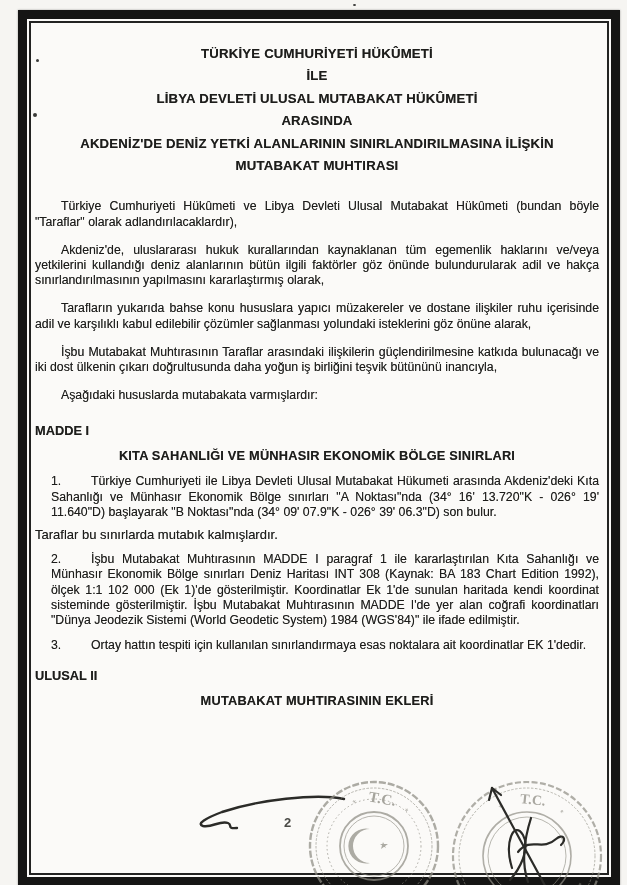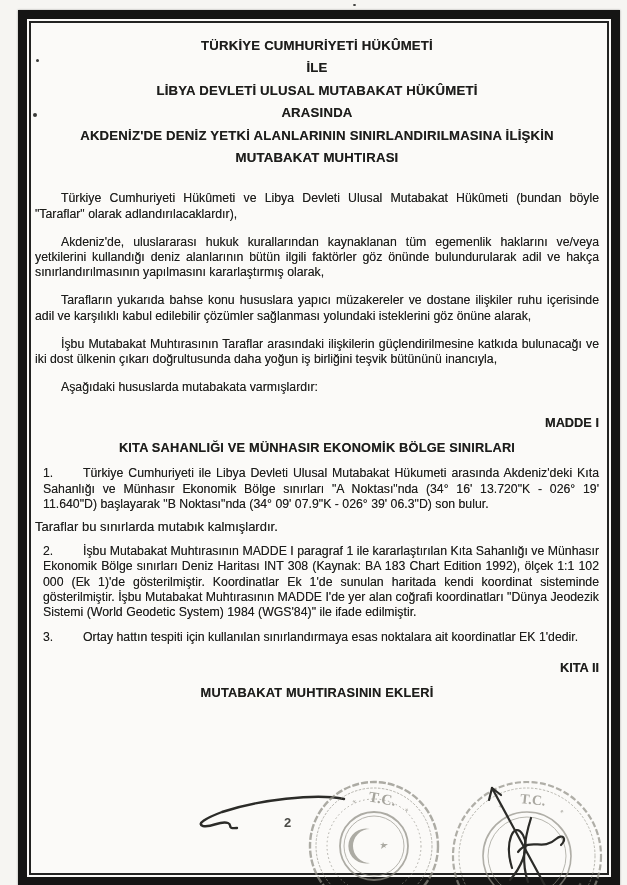--- a/index.html
+++ b/index.html
@@ -21,53 +21,53 @@
     position: absolute;
     left: 2px; top: 2px; right: 2px; bottom: 2px;
     border: 2px solid #232322;
   }
   .content {
     position: absolute;
     left: 8px; top: 0; right: 12px; bottom: 0;
     color: #1d1d1b;
     text-shadow: 0 0 .4px rgba(20,20,20,.55);
   }
-  .title-block { padding-top: 16px; }
+  .title-block { padding-top: 16px; margin-top: 8px; }
   .title-line {
     text-align: center;
     font-weight: bold;
     font-size: 13.2px;
     line-height: 22.4px;
     letter-spacing: .2px;
   }
   p.body-par {
     margin: 13px 0 0 0;
     font-size: 12.3px;
     line-height: 15.2px;
     text-align: justify;
     text-indent: 26px;
   }
   p.first-par { margin-top: 22px; }
   .article-heading {
     margin-top: 20px;
-    text-align: right;
+    text-align: left;
     font-weight: bold;
     font-size: 12.8px;
     line-height: 16px;
   }
   .article-subheading {
     margin-top: 9px;
     text-align: center;
     font-weight: bold;
     font-size: 12.8px;
     line-height: 16px;
     letter-spacing: .2px;
   }
   p.item {
-    margin: 10px 0 0 8px;
+    margin: 10px 0 0 16px;
     font-size: 12.3px;
     line-height: 15.2px;
     text-align: justify;
     text-indent: 0;
   }
   p.item .num { display: inline-block; width: 40px; }
   p.plain-line {
     margin: 7px 0 0 0;
     font-size: 13px;
     line-height: 15.2px;
@@ -107,21 +107,21 @@
     <p class="body-par">Aşağıdaki hususlarda mutabakata varmışlardır:</p>
 
     <div class="article-heading">MADDE I</div>
     <div class="article-subheading">KITA SAHANLIĞI VE MÜNHASIR EKONOMİK BÖLGE SINIRLARI</div>
 
     <p class="item first-article-item"><span class="num">1.</span><span>Türkiye Cumhuriyeti ile Libya Devleti Ulusal Mutabakat Hükumeti arasında Akdeniz'deki Kıta Sahanlığı ve Münhasır Ekonomik Bölge sınırları "A Noktası"nda (34° 16' 13.720"K - 026° 19' 11.640"D) başlayarak "B Noktası"nda (34° 09' 07.9"K - 026° 39' 06.3"D) son bulur.</span></p>
     <p class="plain-line">Taraflar bu sınırlarda mutabık kalmışlardır.</p>
     <p class="item"><span class="num">2.</span><span>İşbu Mutabakat Muhtırasının MADDE I paragraf 1 ile kararlaştırılan Kıta Sahanlığı ve Münhasır Ekonomik Bölge sınırları Deniz Haritası INT 308 (Kaynak: BA 183 Chart Edition 1992), ölçek 1:1 102 000 (Ek 1)'de gösterilmiştir. Koordinatlar Ek 1'de sunulan haritada kendi koordinat sisteminde gösterilmiştir. İşbu Mutabakat Muhtırasının MADDE I'de yer alan coğrafi koordinatları "Dünya Jeodezik Sistemi (World Geodetic System) 1984 (WGS'84)" ile ifade edilmiştir.</span></p>
     <p class="item"><span class="num">3.</span><span>Ortay hattın tespiti için kullanılan sınırlandırmaya esas noktalara ait koordinatlar EK 1'dedir.</span></p>
 
-    <div class="article-heading" style="margin-top:14px;">KITA II</div>
+    <div class="article-heading" style="margin-top:14px;">ULUSAL II</div>
     <div class="article-subheading">MUTABAKAT MUHTIRASININ EKLERİ</div>
 
   </div>
 </div>
 
 <div class="speck" style="left:36px;top:59px;width:3px;height:3px;"></div>
 <div class="speck" style="left:33px;top:113px;width:4px;height:4px;"></div>
 <div class="speck" style="left:353px;top:4px;width:3px;height:2px;"></div>
 
 <div class="page-num-2">2</div>

